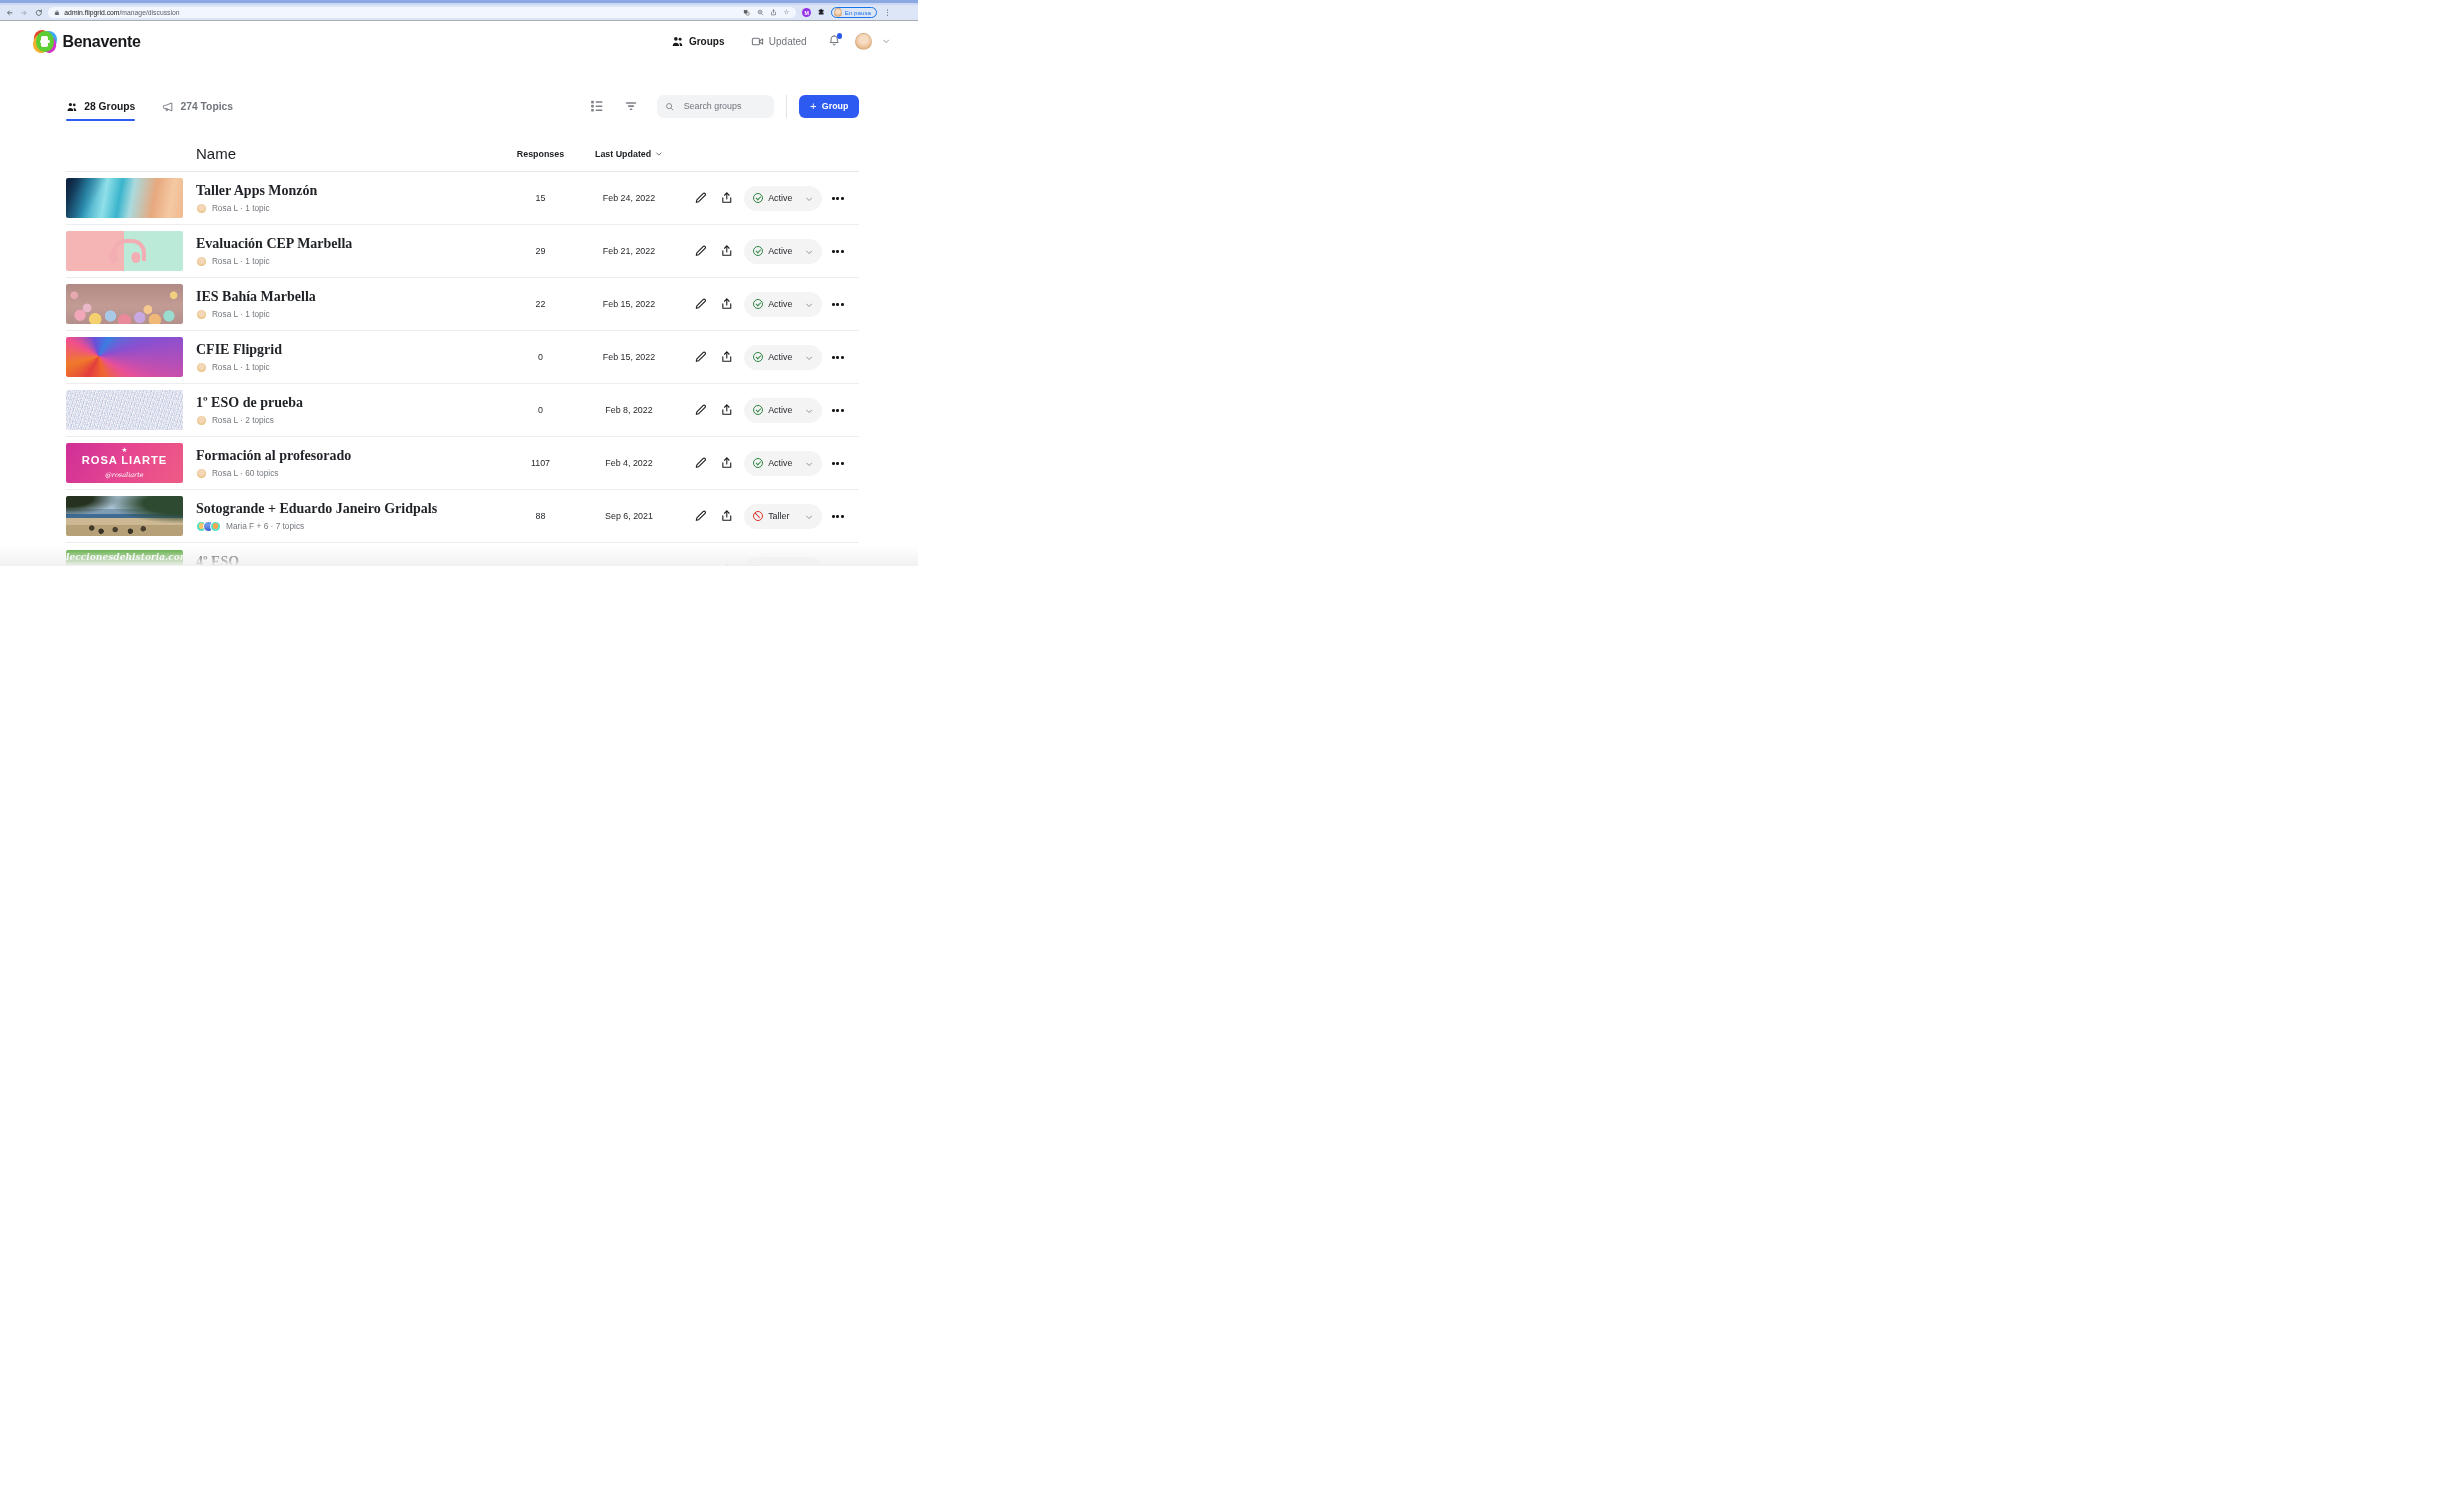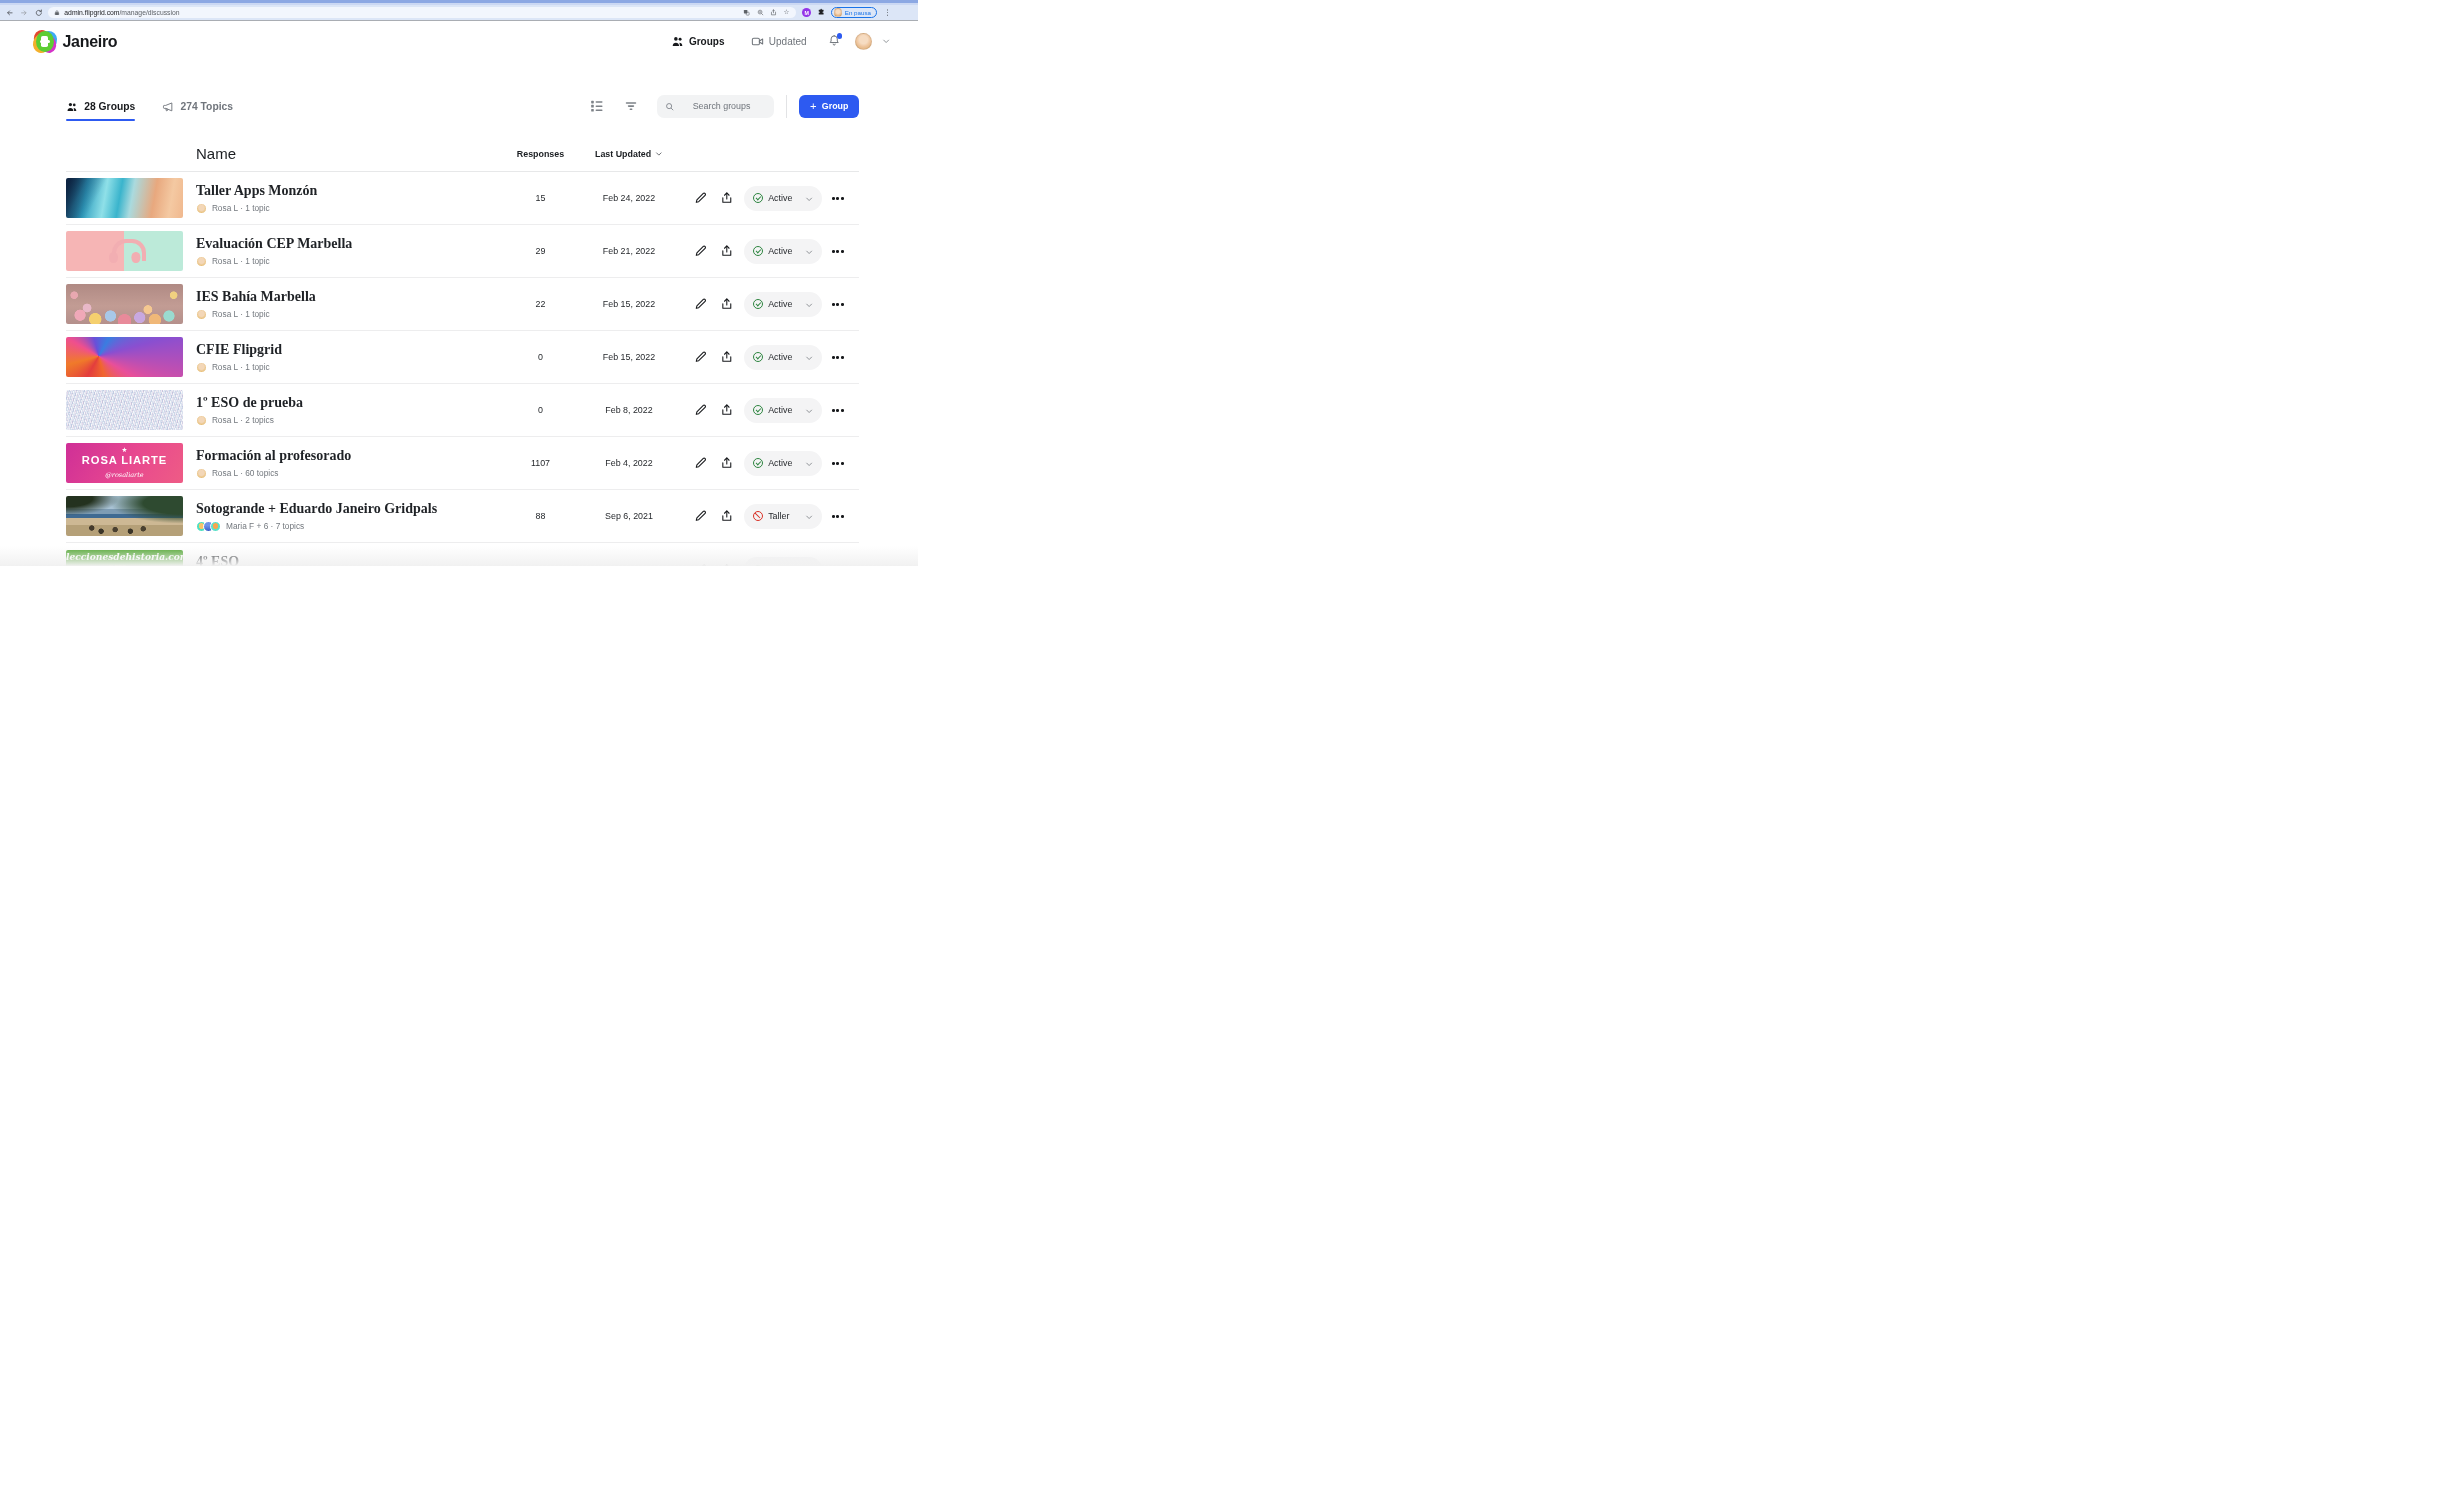--- a/index.html
+++ b/index.html
@@ -60,21 +60,21 @@
   .tab { position:relative; display:flex; align-items:center; gap:6.5px; cursor:pointer; }
   .tab svg { width:11.8px; height:11.8px; }
   .tab .lbl { font-size:10.3px; font-weight:bold; }
   .tab.active { color:#17191c; }
   .tab.active::after { content:""; position:absolute; left:0; right:0; bottom:-8.9px; height:2.4px; border-radius:1.2px; background:#2d5af1; }
   .tab.inactive { color:#70757c; margin-left:27px; }
   .tools { margin-left:auto; display:flex; align-items:center; }
   .tool-ico { width:14px; height:14px; color:#7d8288; cursor:pointer; }
   .tool-ico svg { width:100%; height:100%; }
   .tool-ico + .tool-ico { margin-left:20px; }
-  .search-pill { margin-left:19px; width:117px; height:23.6px; border-radius:7px; background:#f2f3f4; display:flex; align-items:center; padding:0 8.3px; gap:18px; }
+  .search-pill { margin-left:19px; width:117px; height:23.6px; border-radius:7px; background:#f2f3f4; display:flex; align-items:center; padding:0 8.3px; gap:9px; }
   .search-pill svg { width:9.4px; height:9.4px; color:#70757c; flex:none; }
   .search-pill input { border:none; outline:none; background:transparent; font-size:8.9px; color:#3c4043; width:100%; font-family:inherit; }
   .search-pill input::placeholder { color:#70757c; }
   .vdiv { width:0.6px; height:22.4px; background:#e2e3e5; margin:0 13px 0 11.8px; }
   .group-btn { height:23.6px; padding:0 10.6px; border:none; border-radius:5.9px; background:#2d5af1; color:#fff; font-size:8.9px; font-weight:bold; display:flex; align-items:center; gap:5.3px; cursor:pointer; font-family:inherit; }
   .group-btn .plus { font-size:11.2px; font-weight:normal; line-height:1; margin-top:-0.6px; }
 
   
   .tgrid { display:grid; grid-template-columns:130px minmax(0,1fr) 65px 112px 174px; align-items:center; }
   .thead { margin-top:27px; padding-bottom:8.9px; border-bottom:0.6px solid #e7e8e9; }
@@ -229,21 +229,21 @@
   <div class="app-header">
     <div class="brand">
       <span class="logo">
         <i class="lg-red"></i>
           <i class="lg-blue"></i>
           <i class="lg-yellow"></i>
           <i class="lg-magenta"></i>
           <i class="lg-green"></i>
           <span class="lg-plus"></span>
       </span>
-      <span class="wordmark">Janeiro</span>
+      <span class="wordmark">Benavente</span>
     </div>
     <div class="hnav">
       <span class="hnav-item active">
         <svg viewBox="0 0 24 24" fill="#17191c">
             <circle cx="9" cy="7.2" r="3.3"></circle>
             <path d="M3.2 19.5c0-3.2 2.6-5.3 5.8-5.3s5.8 2.1 5.8 5.3v.8H3.2z"></path>
             <circle cx="16.8" cy="8" r="2.7"></circle>
             <path d="M15.6 14.4c2.9.3 5.2 2.2 5.2 4.9v1h-4.2"></path>
           </svg>
         <span>Groups</span>

